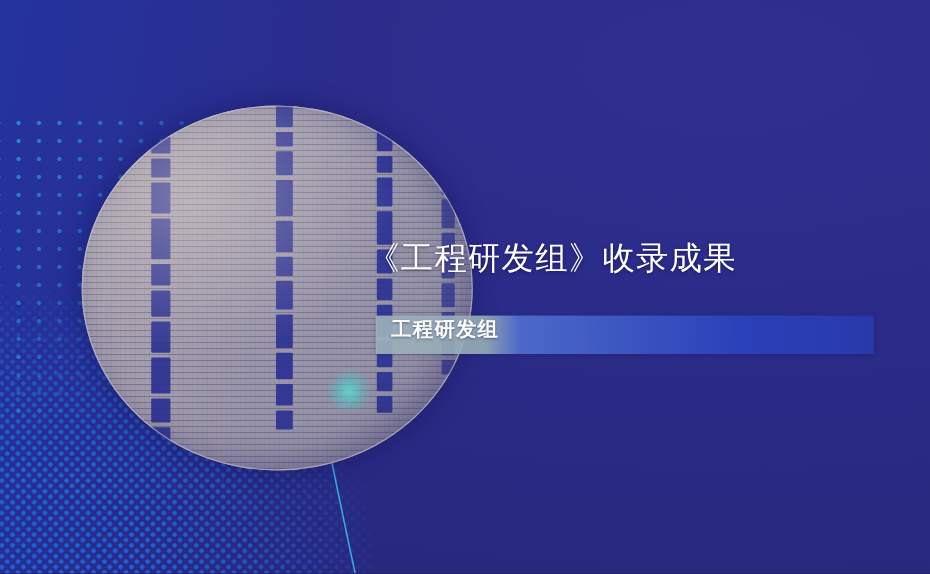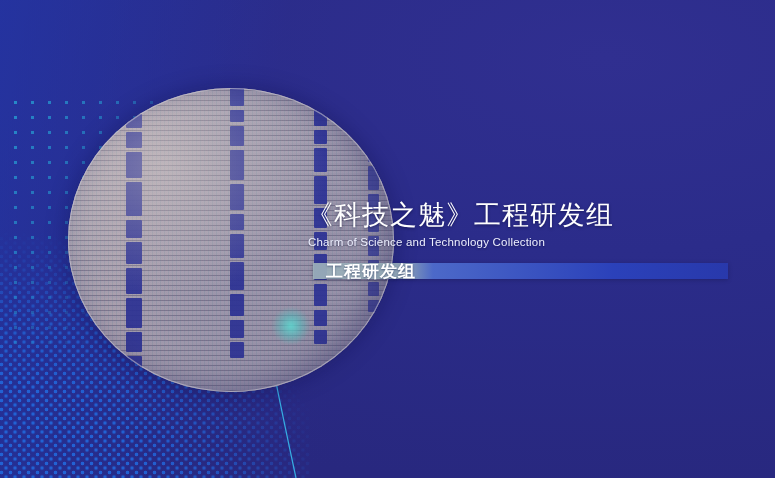--- a/index.html
+++ b/index.html
@@ -122,28 +122,28 @@
   }
   .title-en{
     position:absolute;left:308px;top:235px;
     font-size:11.5px;line-height:15px;color:#eef0ff;
     letter-spacing:.2px;white-space:nowrap;
     text-shadow:0 1px 2px rgba(10,10,50,.5);
   }
 
   .group-band{
     position:absolute;left:313px;top:263px;
-    width:415px;height:16px;
+    width:415px;height:32px;
     background:linear-gradient(90deg,
       rgba(156,176,186,.92) 0px,
       rgba(150,172,184,.90) 92px,
       rgba(79,110,206,.92) 120px,
       rgba(43,67,190,.92) 300px,
       rgba(40,58,175,.90) 100%);
-    display:flex;align-items:center;
+    display:flex;
     box-shadow:0 1px 4px rgba(10,10,50,.28);
   }
   .group-zh{
     font-size:17px;font-weight:700;color:#ffffff;
     letter-spacing:1px;padding-left:13px;white-space:nowrap;
     text-shadow:0 1px 2px rgba(20,30,80,.5);
   }
   .group-en{
     font-size:15.5px;color:#ffffff;letter-spacing:.2px;
     padding-left:9px;white-space:nowrap;
@@ -222,20 +222,19 @@
           <i style="height: 14px;"></i>
           <i style="height: 12px;"></i>
         </div>
 
       <div class="wafer-tint"></div>
       <div class="glow"></div>
     </div>
     <div class="wafer-edge"></div>
   </div>
 
-  <div class="title-zh">《科技之魅》工程研发组</div>
-  <div class="title-en">Charm of Science and Technology Collection</div>
+  <div class="title-zh">《工程研发组》收录成果</div>
 
   <div class="group-band">
     <span class="group-zh">工程研发组</span>
   </div>
 
 </div>
 
 </body></html>

